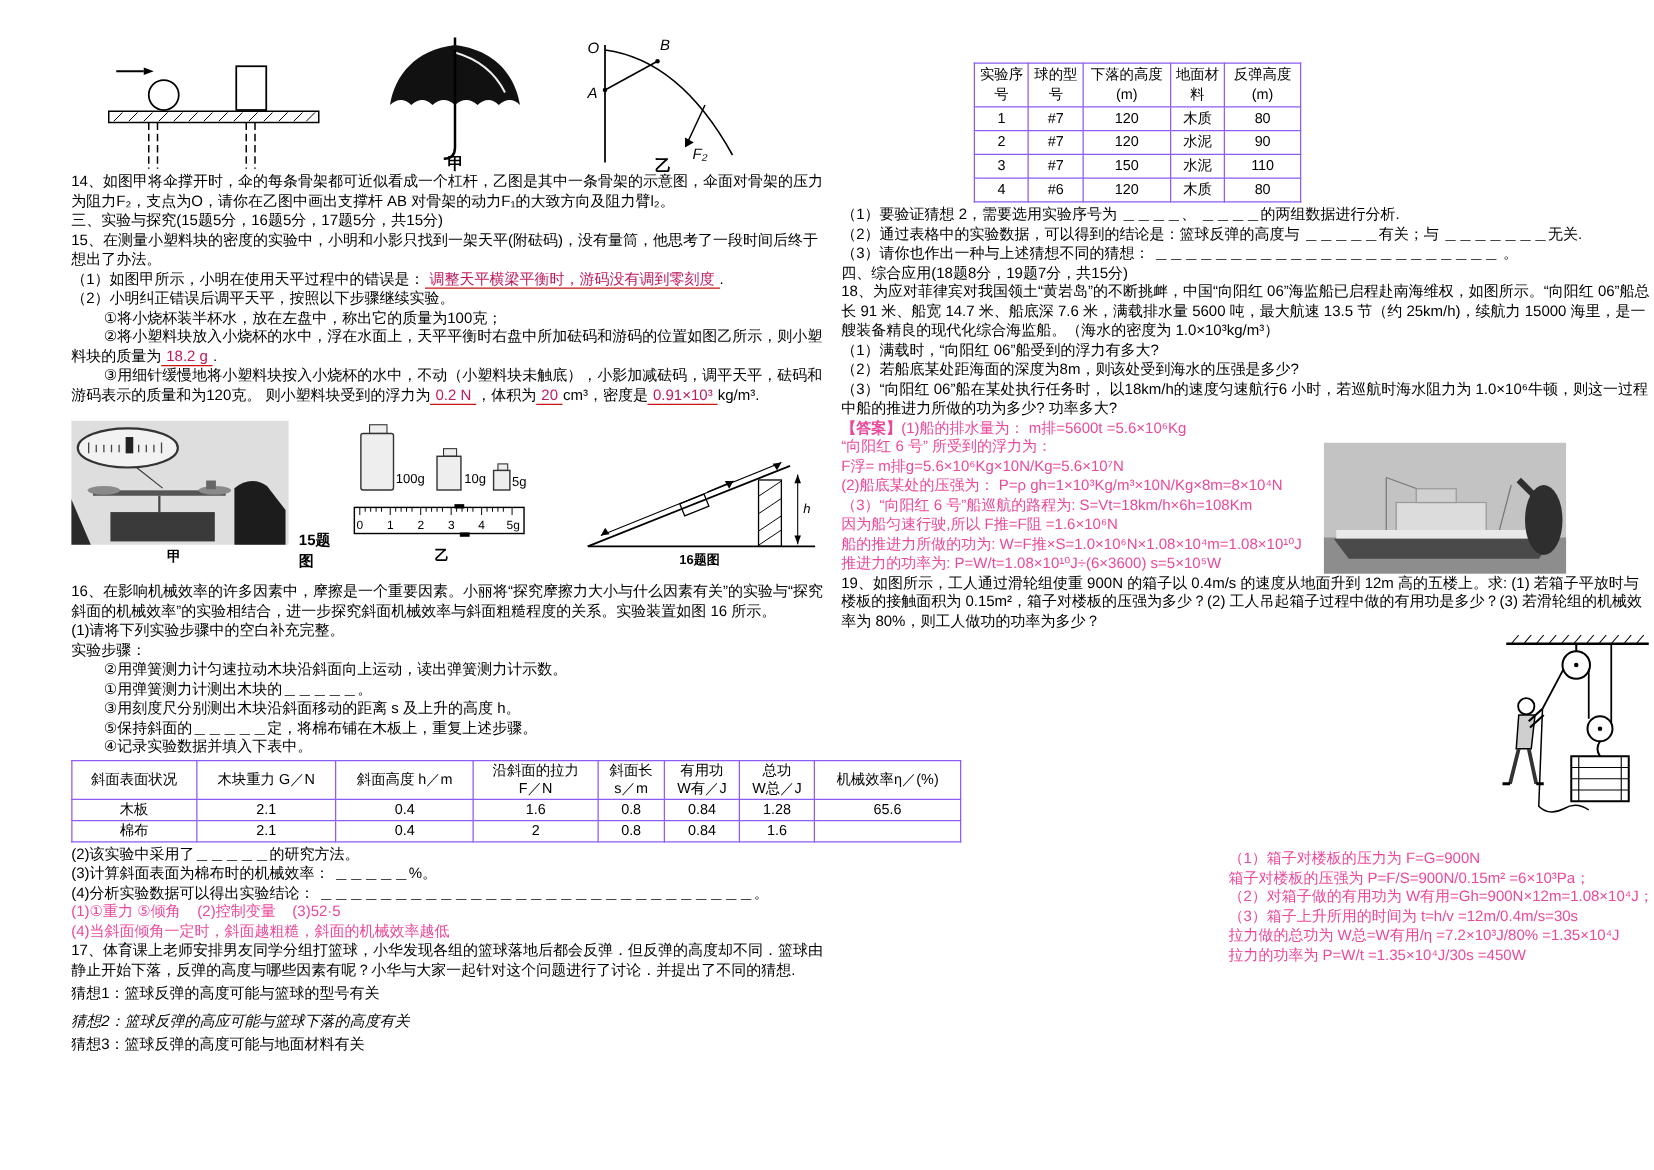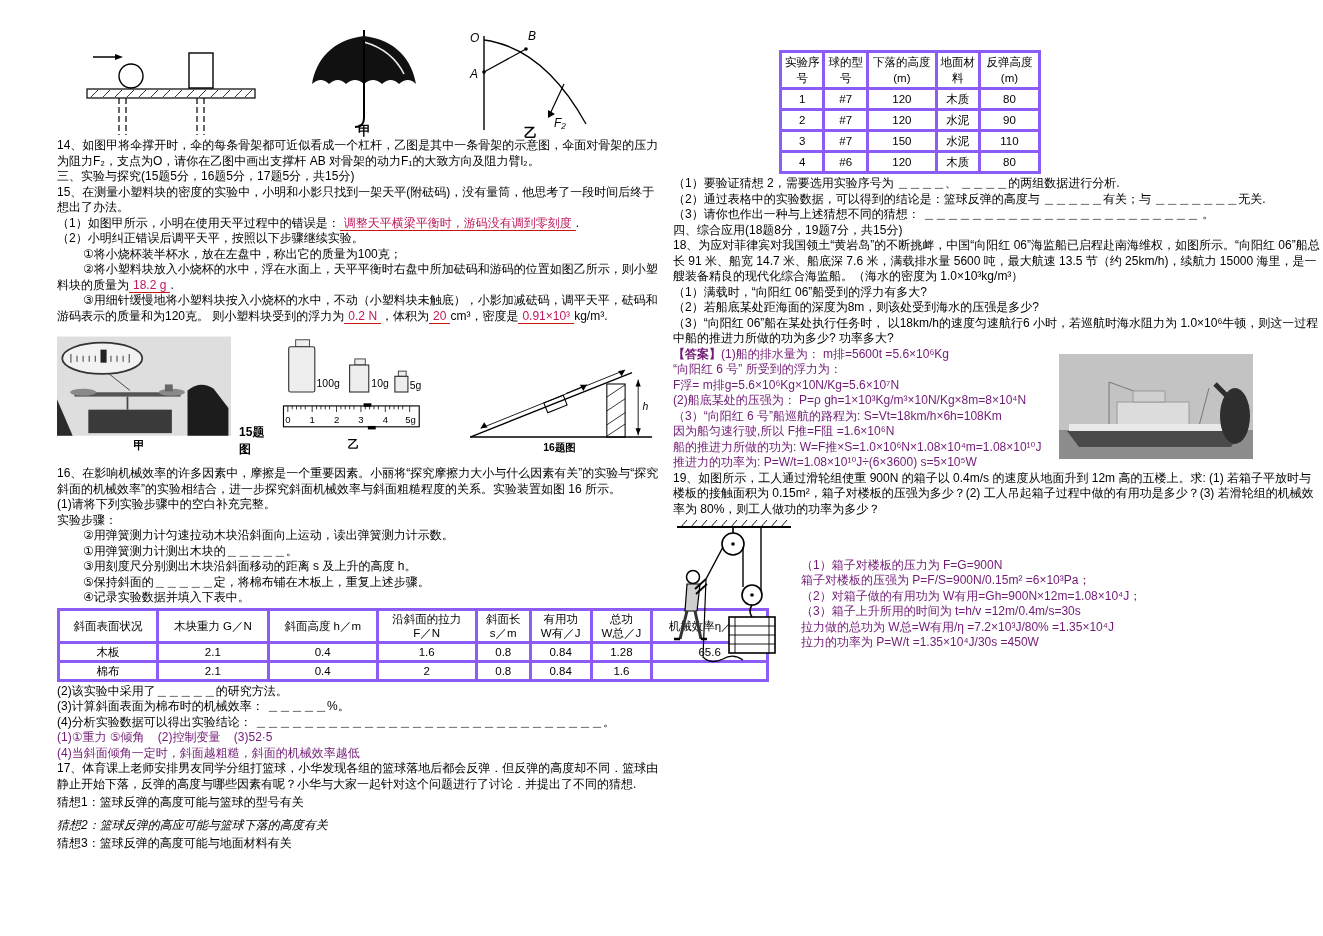--- a/index.html
+++ b/index.html
@@ -6,34 +6,34 @@
   body{
     width:1323px;height:936px;position:relative;background:#fff;overflow:hidden;
     font-family:"Liberation Sans","DejaVu Sans",sans-serif;
     font-size:12px;color:#000;
   }
   .col{position:absolute;}
   #col-left{left:57px;top:42px;width:604px;}
   #col-right{left:673px;top:48px;width:650px;position:absolute;}
   p.ln{margin:0;line-height:15.5px;}
   .pre{white-space:pre-wrap;}
-  .red{color:#701a75;}
+  .red{color:#ec4899;}
   .ansu{color:#be185d;border-bottom:1px solid #c81414;padding:0 4px;}
   .indent{ text-indent:26px;}
   table{border-collapse:collapse;}
-  th,td{border:3px solid #8b5cf6;text-align:center;font-weight:normal;
+  th,td{border:1px solid #8b5cf6;text-align:center;font-weight:normal;
         font-size:11.5px;line-height:14px;padding:1px 2px;white-space:pre-line;}
   #t16{width:712px;margin:2px 0;}
   #t17{width:262px;margin:2px 0 2px 106px;}
   #t17 td,#t17 th{line-height:16px;}
   .figrow{display:flex;align-items:flex-end;}
   svg text{font-family:"Liberation Sans","DejaVu Sans",sans-serif;}
   .cap{font-weight:bold;}
   #ship{position:absolute;left:386px;top:306px;}
-  .botrow{display:flex;align-items:center;}
+  .botrow{display:flex;align-items:flex-end;flex-direction:column;}
 </style>
 </head>
 <body>
 
 <div class="col" id="col-left">
 
   <div class="figrow" style="height:96px;margin-left:22px;gap:40px;">
 
     <svg width="185" height="95" viewBox="0 0 185 95">
       <path d="M14,14 H36" stroke="#000" stroke-width="1.5" fill="none"></path>

